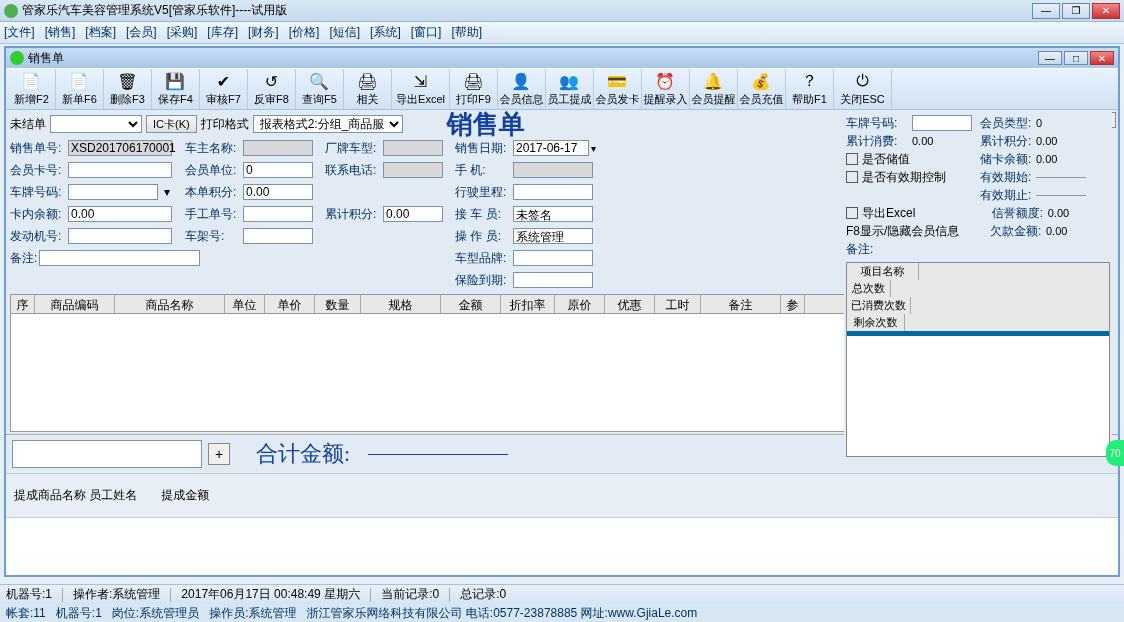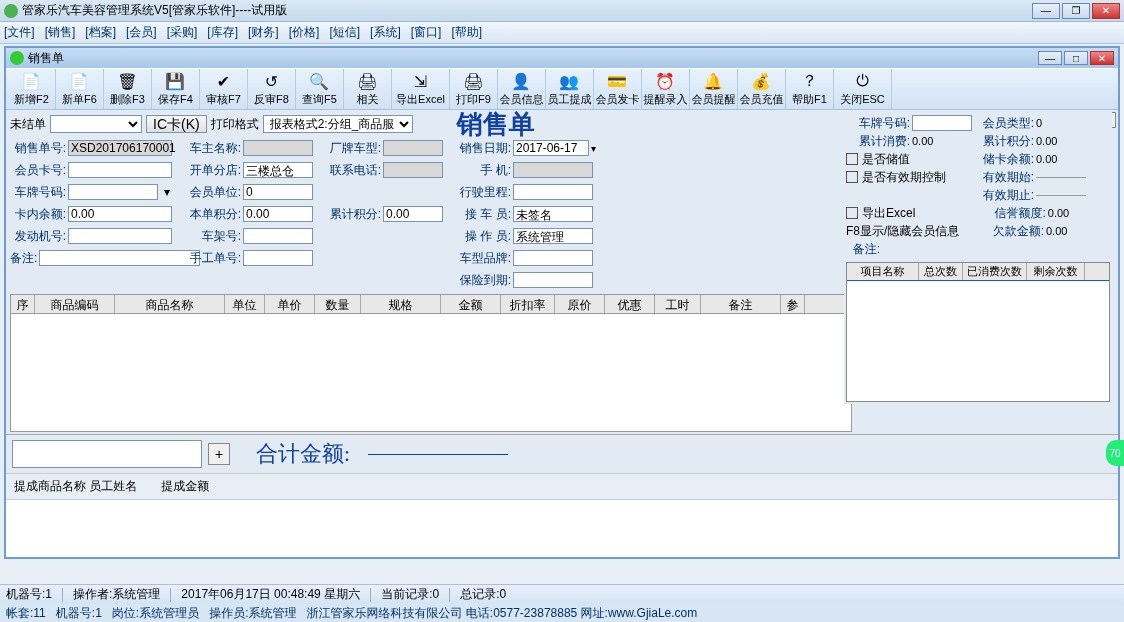--- a/index.html
+++ b/index.html
@@ -78,55 +78,55 @@
 }
 .form-row1 {
   display:flex; align-items:center; gap:4px; height:24px;
 }
 .select-box, .input-box {
   border:1px solid #7a94b0; background:#fff; height:18px;
   padding:0 2px; font-size:12px;
 }
 .btn-small {
   border:1px solid #7a94b0; background:linear-gradient(#f8f8f8,#e0e0e0);
-  height:18px; padding:0 6px; cursor:pointer; font-size:14px;
+  height:18px; padding:0 6px; cursor:pointer; font-size:11px;
 }
 .big-title {
   font-family: "KaiTi","STKaiti",serif;
   font-size: 26px; color:#1040a0; font-weight:bold;
   margin-left: 40px;
 }
 .form-grid {
   display:flex; gap:0;
   margin-top:2px;
 }
 .form-col { display:flex; flex-direction:column; gap:2px; }
 .fld { display:flex; align-items:center; height:20px; gap:2px; }
-.fld label { color:#003366; text-align:right; white-space:nowrap; }
+.fld label { color:#003366; text-align:left; white-space:nowrap; }
 .fld input, .fld .ro {
   border:1px solid #7a94b0; background:#fff; height:16px; padding:0 2px;
   font-size:12px;
 }
 .fld .ro.gray { background:#d8d8d8; }
 .side-panel {
   position:absolute; right:6px; top:2px;
   width:268px;
   background:#e2eaf4;
   padding:2px;
 }
 .side-panel .fld { height:18px; }
 .side-panel label { width:64px; }
 .side-panel .val { font-size:11px; }
 .x-btn { position:absolute; right:2px; top:2px; width:16px; height:16px; border:1px solid #888; background:#eee; text-align:center; line-height:14px; cursor:pointer; font-size:11px; }
 .chk { width:12px; height:12px; border:1px solid #555; display:inline-block; margin-right:2px; }
 .small-table {
   border:1px solid #888; background:#fff;
   margin-top:4px;
 }
-.small-table .hdr { display:flex; background:#e8e8e8; border-bottom:1px solid #0369a1; }
+.small-table .hdr { display:flex; background:#e8e8e8; border-bottom:5px solid #0369a1;flex-direction:column; }
 .small-table .hdr div { border-right:1px solid #aaa; padding:1px 2px; font-size:11px; text-align:center; }
 .small-table .body { height:120px; background:#fff; }
 .grid-header {
   display:flex; border:1px solid #999; background:#e8e8e8;
   margin-top:4px; height:20px;
 }
 .grid-header div {
   border-right:1px solid #aaa; padding:2px 4px; font-size:12px;
   text-align:center;
 }
@@ -148,21 +148,21 @@
 .plus-btn {
   width:22px; height:22px; border:1px solid #888; background:#f0f0f0;
   cursor:pointer; text-align:center; line-height:20px; font-size:14px;
 }
 .total-amt {
   font-size:22px; color:#1040a0; margin-left:12px;
   border-bottom:1px solid #1040a0; min-width:140px;
   display:inline-block;
 }
 .commission-bar {
-  padding:4px 8px; background:#e8eef5;
+  padding:13px 8px; background:#e8eef5;
   border-top:1px solid #ccc;
 }
 .commission-body {
   height:58px; background:#fff; border-top:1px solid #ccc;
 }
 .status-bar {
   position:absolute; bottom:18px; left:0; right:0;
   height:20px; background:linear-gradient(#e8f0fa,#d4e4f4);
   border-top:1px solid #a8c0d8;
   display:flex; align-items:center; gap:10px;
@@ -341,37 +341,33 @@
             <label style="width:56px">备注:</label>
             <input style="width: 370px;" value="">
           </div>
       </div>
       <div class="form-col" style="width:140px">
         <div class="fld">
             <label style="width:56px">车主名称:</label>
             <span class="ro gray" style="width:70px"></span>
           </div>
         <div class="fld">
-            <label style="width:56px">开单分店:</label>
-            <span class="ro" style="width:70px">三楼总仓</span>
-          </div>
-        <div class="fld">
             <label style="width:56px">会员单位:</label>
             <span class="ro" style="width:70px">0</span>
           </div>
         <div class="fld">
             <label style="width:56px">本单积分:</label>
             <span class="ro" style="width:70px">0.00</span>
           </div>
         <div class="fld">
+            <label style="width:56px">手工单号:</label>
+            <input style="width: 70px;" value="">
+          </div>
+        <div class="fld">
             <label style="width:56px">车架号:</label>
-            <input style="width: 70px;" value="">
-          </div>
-        <div class="fld">
-            <label style="width:56px">手工单号:</label>
             <input style="width: 70px;" value="">
           </div>
       </div>
       <div class="form-col" style="width:130px">
         <div class="fld">
             <label style="width:56px">厂牌车型:</label>
             <span class="ro gray" style="width:60px"></span>
           </div>
         <div class="fld">
             <label style="width:56px">联系电话:</label>

